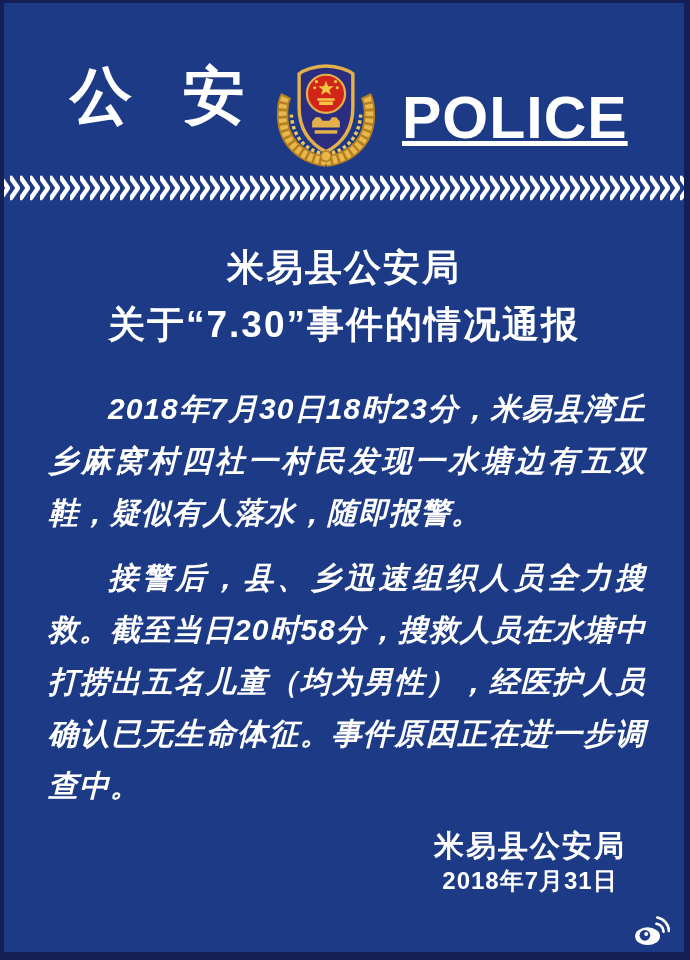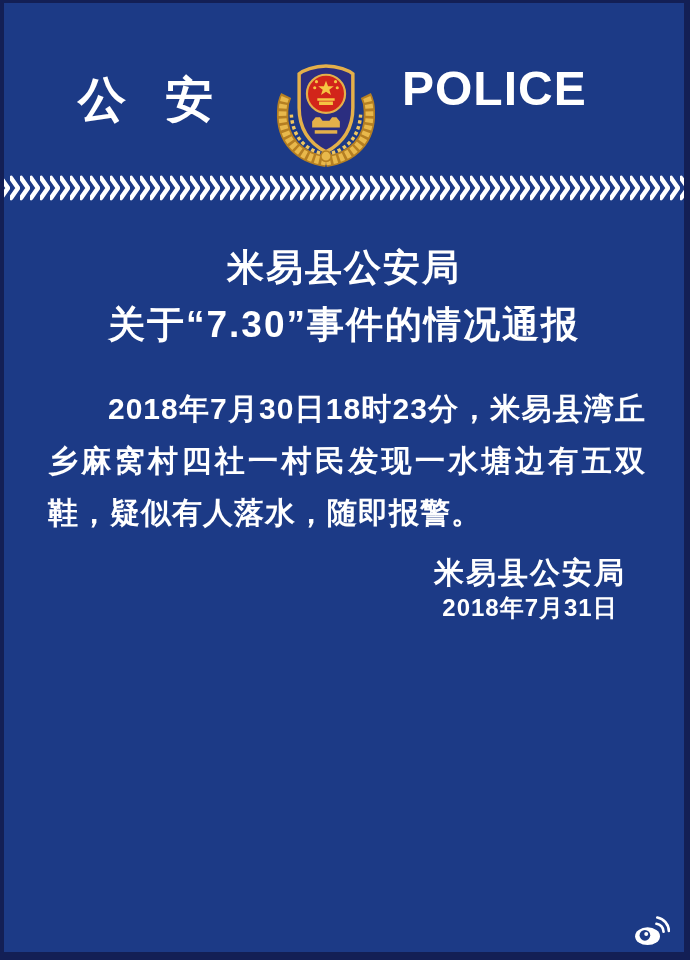--- a/index.html
+++ b/index.html
@@ -12,45 +12,45 @@
     border-style:solid;
     border-color:#131f55;
     border-width:3px 6px 8px 4px;
     overflow:hidden;
     font-family:"Liberation Sans","DejaVu Sans",sans-serif;
     color:#fff;
   }
   
   .banner{position:absolute;left:0;top:0;width:100%;height:172px;}
   .banner-cn{
-    position:absolute;left:74px;top:62px;
-    font-size:48px;font-weight:800;letter-spacing:0.82em;
-    line-height:1;white-space:nowrap;margin-top:11px;
+    position:absolute;left:66px;top:62px;
+    font-size:62px;font-weight:800;letter-spacing:0.82em;
+    line-height:1;white-space:nowrap;
   }
   .banner-en{
-    position:absolute;left:398px;top:62px;
-    font-size:48px;font-weight:800;letter-spacing:1px;
-    line-height:1;white-space:nowrap;
+    position:absolute;left:398px;top:86px;
+    font-size:59px;font-weight:800;letter-spacing:1px;
+    line-height:1;white-space:nowrap;text-decoration:underline;
   }
   .badge{position:absolute;left:270px;top:54px;width:104px;height:110px;}
   
   .rope{position:absolute;left:-4px;top:172px;width:694px;height:26px;}
   
   .doc-title{
     position:absolute;left:0;top:236px;width:100%;
     text-align:center;font-weight:800;font-size:37px;line-height:57px;
     letter-spacing:2px;
   }
   
   .content{
     position:absolute;left:44px;right:38px;top:380px;
     font-size:30px;font-weight:700;line-height:52px;letter-spacing:1px;
     text-align:justify;
   }
-  .content p{margin:0 0 13px 0;text-indent:2em;}
+  .content p{margin:0 0 13px 0;text-indent:2em;font-style:italic;}
   
   .sign-wrap{text-align:right;margin-top:14px;padding-right:20px;}
   .sign-block{display:inline-block;text-align:center;}
   .sign-org{font-size:30px;font-weight:800;letter-spacing:2px;line-height:40px;text-indent:0;}
   .sign-date{font-size:24px;font-weight:700;letter-spacing:1px;line-height:30px;text-indent:0;}
   
   .watermark{
     position:absolute;right:14px;bottom:6px;
     display:flex;align-items:center;gap:6px;
     color:rgba(255,255,255,0.92);
@@ -103,20 +103,21 @@
     <rect x="0" y="0" width="694" height="26" fill="url(#chev)"></rect>
   </svg>
 
   <div class="doc-title">
     <div>米易县公安局</div>
     <div>关于“7.30”事件的情况通报</div>
   </div>
 
   <div class="content">
     <p>2018年7月30日18时23分，米易县湾丘乡麻窝村四社一村民发现一水塘边有五双鞋，疑似有人落水，随即报警。</p>
+    <p>接警后，县、乡迅速组织人员全力搜救。截至当日20时58分，搜救人员在水塘中打捞出五名儿童（均为男性），经医护人员确认已无生命体征。事件原因正在进一步调查中。</p>
 
     <div class="sign-wrap">
       <div class="sign-block">
         <div class="sign-org">米易县公安局</div>
         <div class="sign-date">2018年7月31日</div>
       </div>
     </div>
   </div>
 
   <div class="watermark">

